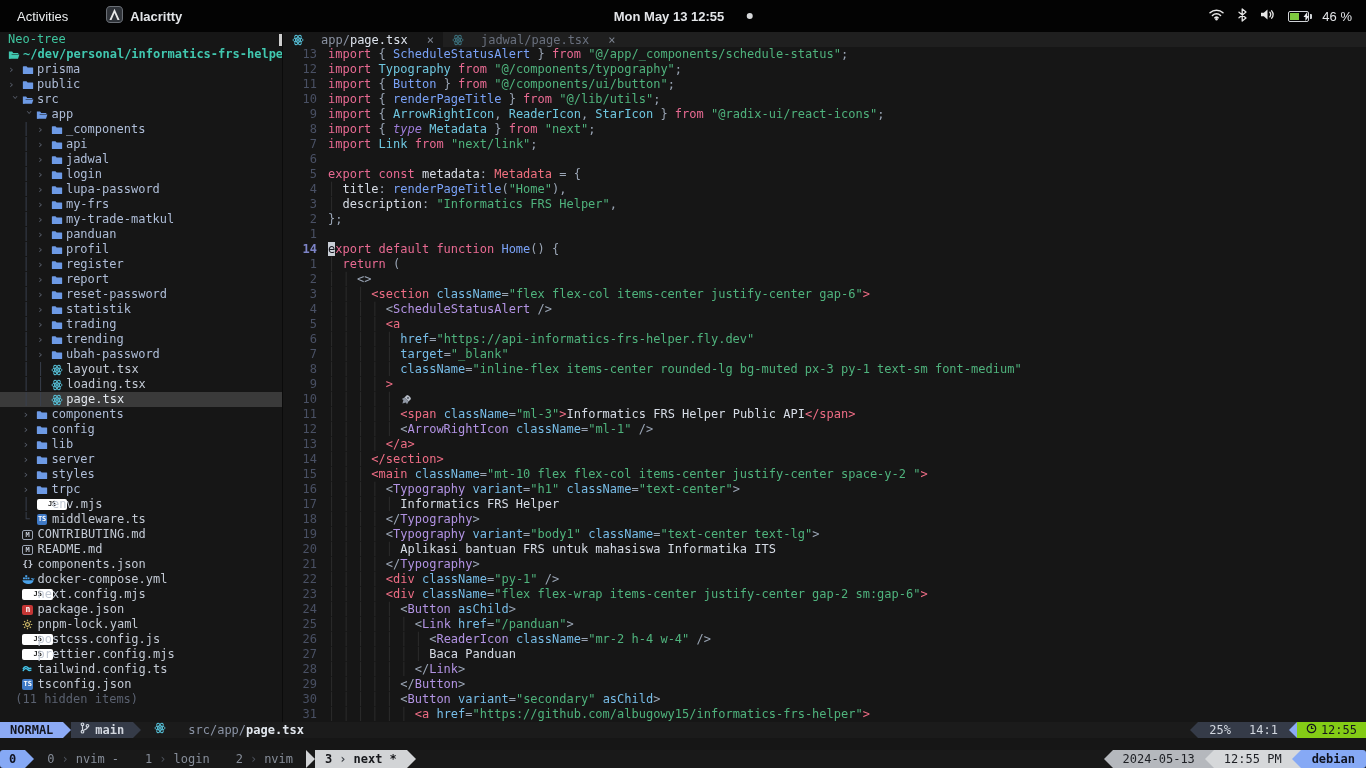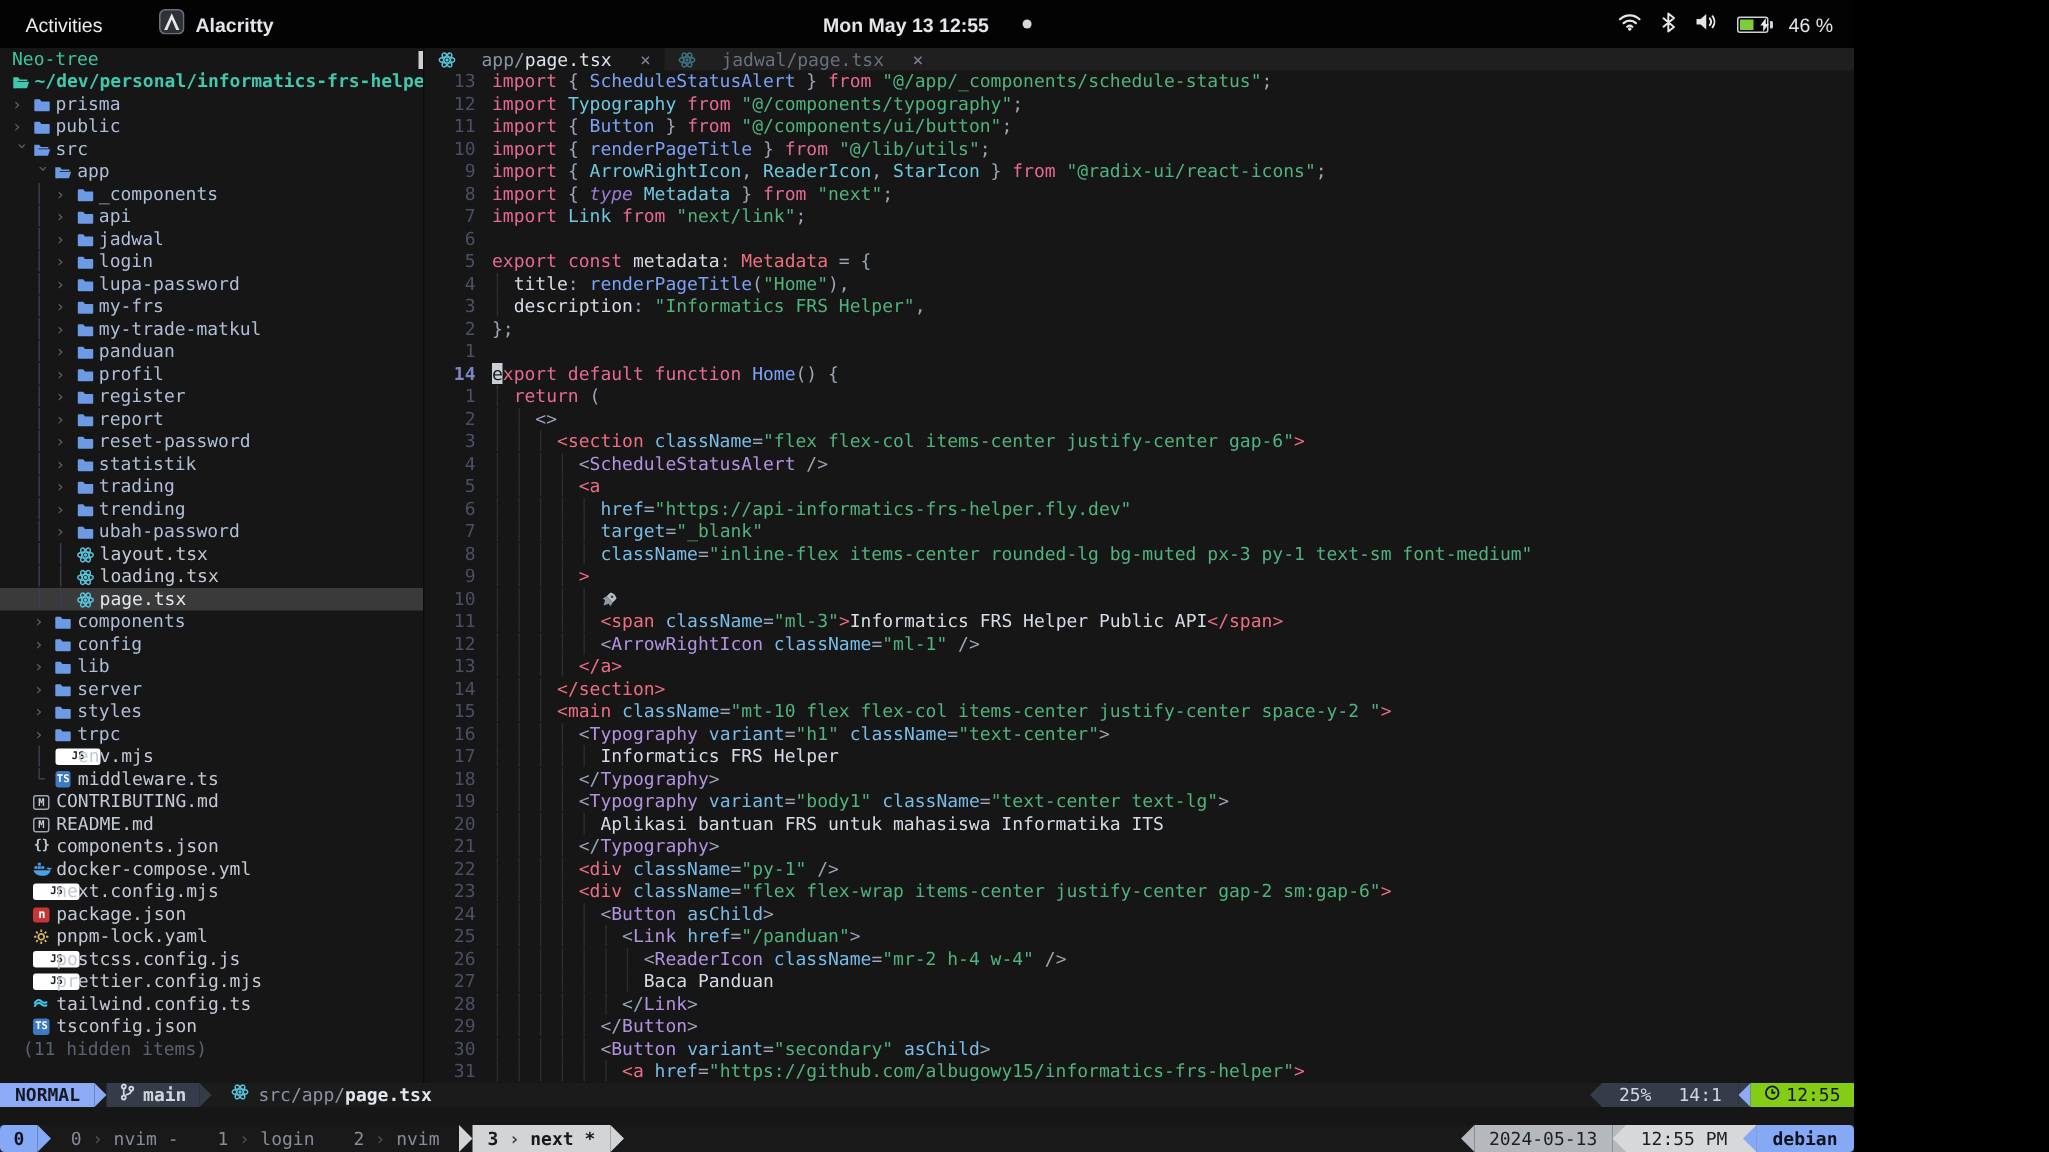--- a/index.html
+++ b/index.html
@@ -1,16 +1,16 @@
 <!DOCTYPE html>
 <html><head>
 <meta charset="utf-8">
 <style>
   html,body{margin:0;padding:0;background:#000;}
-  .screen{position:relative;width:1236px;height:768px;background:#161616;overflow:hidden;
+  .screen{position:relative;width:1366px;height:768px;background:#161616;overflow:hidden;
           font-family:"DejaVu Sans Mono",monospace;font-size:12px;color:#c8d0dc;
           display:flex;flex-direction:column;}
   
   .topbar{height:32px;flex:none;background:#030303;display:flex;align-items:center;position:relative;
           font-family:"Liberation Sans","DejaVu Sans",sans-serif;font-size:13px;color:#e3e5e8;}
   .tb-left{display:flex;align-items:center;padding-left:17px;}
   .tb-activities{color:#eceeef;}
   .tb-app{display:flex;align-items:center;gap:7px;margin-left:38px;font-weight:bold;}
   .tb-center{position:absolute;left:50%;transform:translateX(-50%);display:flex;align-items:center;gap:22px;font-weight:bold;}
   .notif-dot{width:6px;height:6px;border-radius:50%;background:#d6d8da;}
@@ -67,21 +67,21 @@
   .tk-g{color:#ee6d85;}
   .tk-m{color:#b293e3;}
   .tk-a{color:#77bde8;}
   .tk-t2{color:#ef707f;}
   .cursor{background:#c9ced6;color:#15161e;}
   .tk-i{display:inline-flex;vertical-align:middle;}
   
   .statusline{height:16px;flex:none;background:#1b1b1b;display:flex;align-items:stretch;line-height:16px;}
   .sl-mode{background:#8caaf5;color:#15161e;font-weight:bold;padding:0 10px;}
   .sl-branch{background:#353b48;color:#d2d7df;font-weight:bold;padding:0 9px;display:flex;align-items:center;gap:5px;}
-  .sl-path{padding:0 13px;display:flex;align-items:center;gap:6px;}
+  .sl-path{padding:0 13px;display:flex;align-items:center;gap:22px;}
   .sl-dir{color:#8a93a5;}
   .sl-file{color:#e2e7ee;font-weight:bold;}
   .sl-right{margin-left:auto;display:flex;align-items:stretch;}
   .sl-stats{background:#353b48;color:#d2d7df;padding:0 11px;display:flex;gap:18px;}
   .sl-time{background:#84cc16;color:#15161e;font-weight:normal;padding:0 9px;display:flex;align-items:flex-end;gap:4px;}
   .tri{width:0;height:0;flex:none;}
   .tri.r{border-top:8px solid transparent;border-bottom:8px solid transparent;}
   .tri.l{border-top:8px solid transparent;border-bottom:8px solid transparent;}
   .tri9.r{border-top:9px solid transparent;border-bottom:9px solid transparent;}
   .tri9.l{border-top:9px solid transparent;border-bottom:9px solid transparent;}

